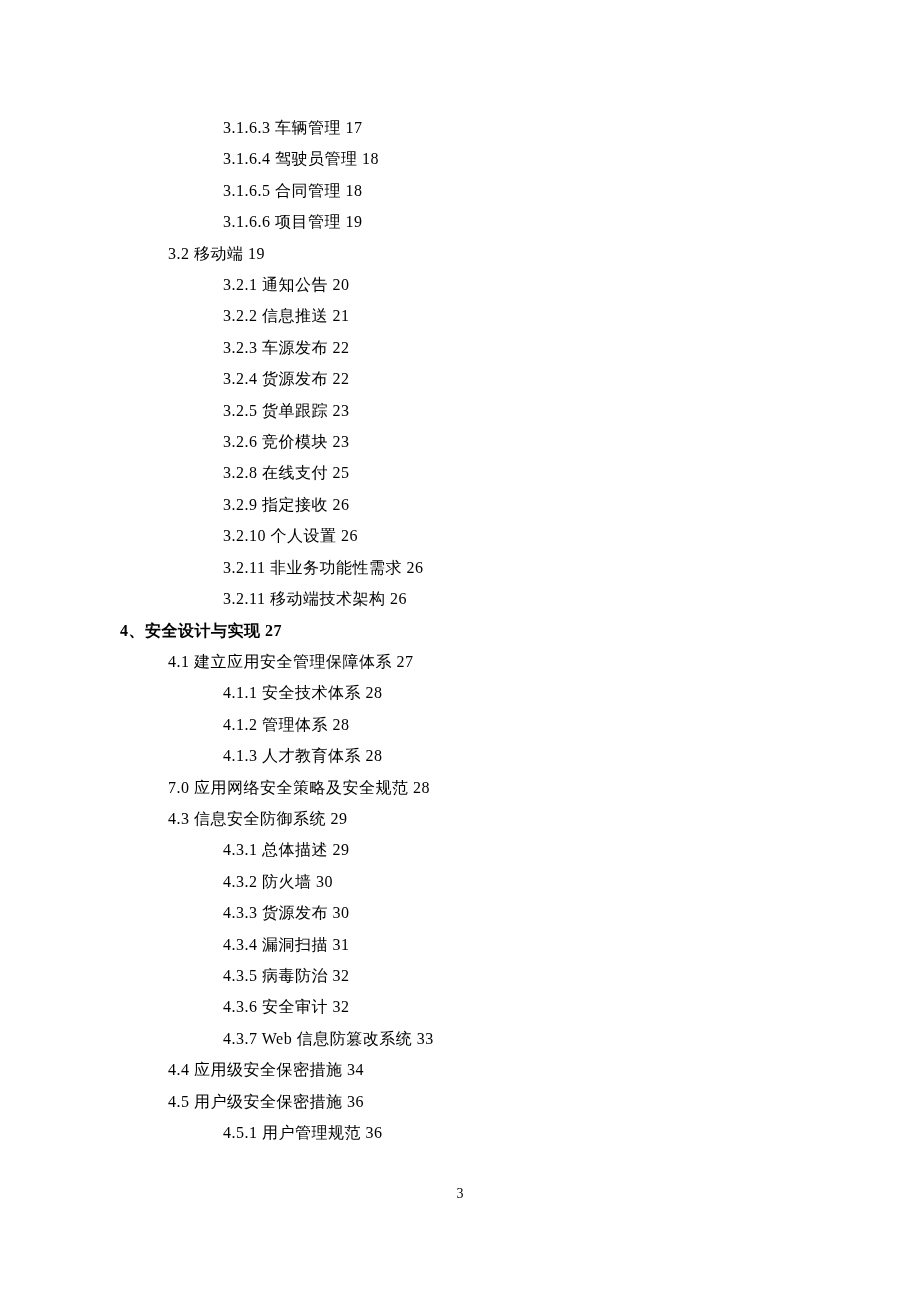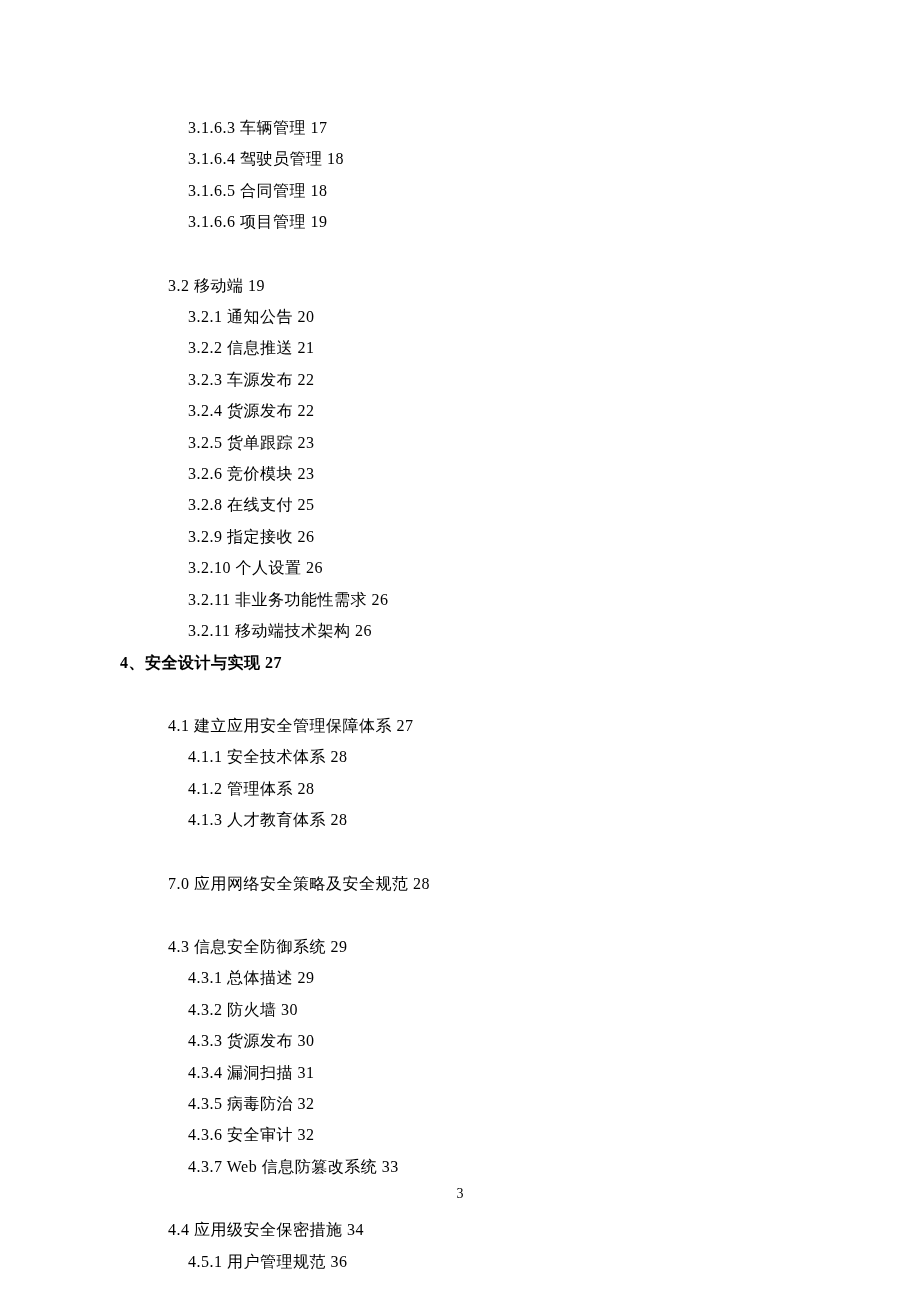--- a/index.html
+++ b/index.html
@@ -20,22 +20,22 @@
     padding-left: 120px;
     padding-right: 120px;
   }
   .toc-line {
     font-size: 16px;
     line-height: 31.4px;
     white-space: nowrap;
     letter-spacing: 0.5px;
   }
   .lvl-0 { margin-left: 0px; font-weight: bold; }
-  .lvl-1 { margin-left: 48px; margin-top: 32px; }
-  .lvl-2 { margin-left: 68px; }
+  .lvl-1 { margin-left: 48px; }
+  .lvl-2 { margin-left: 103px; }
   .page-no {
     position: absolute;
     bottom: 100px;
     left: 0;
     width: 920px;
     text-align: center;
     font-size: 14px;
     font-family: "SimSun", "宋体", serif;
   }
 </style>
@@ -68,16 +68,17 @@
       <div class="toc-line lvl-1"><span>7.0</span> <span>应用网络安全策略及安全规范</span> <span>28</span></div>
       <div class="toc-line lvl-1"><span>4.3</span> <span>信息安全防御系统</span> <span>29</span></div>
       <div class="toc-line lvl-2"><span>4.3.1</span> <span>总体描述</span> <span>29</span></div>
       <div class="toc-line lvl-2"><span>4.3.2</span> <span>防火墙</span> <span>30</span></div>
       <div class="toc-line lvl-2"><span>4.3.3</span> <span>货源发布</span> <span>30</span></div>
       <div class="toc-line lvl-2"><span>4.3.4</span> <span>漏洞扫描</span> <span>31</span></div>
       <div class="toc-line lvl-2"><span>4.3.5</span> <span>病毒防治</span> <span>32</span></div>
       <div class="toc-line lvl-2"><span>4.3.6</span> <span>安全审计</span> <span>32</span></div>
       <div class="toc-line lvl-2"><span>4.3.7</span> <span>Web 信息防篡改系统</span> <span>33</span></div>
       <div class="toc-line lvl-1"><span>4.4</span> <span>应用级安全保密措施</span> <span>34</span></div>
+      <div class="toc-line lvl-1"><span>4.5</span> <span>用户级安全保密措施</span> <span>36</span></div>
       <div class="toc-line lvl-2"><span>4.5.1</span> <span>用户管理规范</span> <span>36</span></div>
     </div>
   <div class="page-no">3</div>
 </div>
 
 </body></html>

